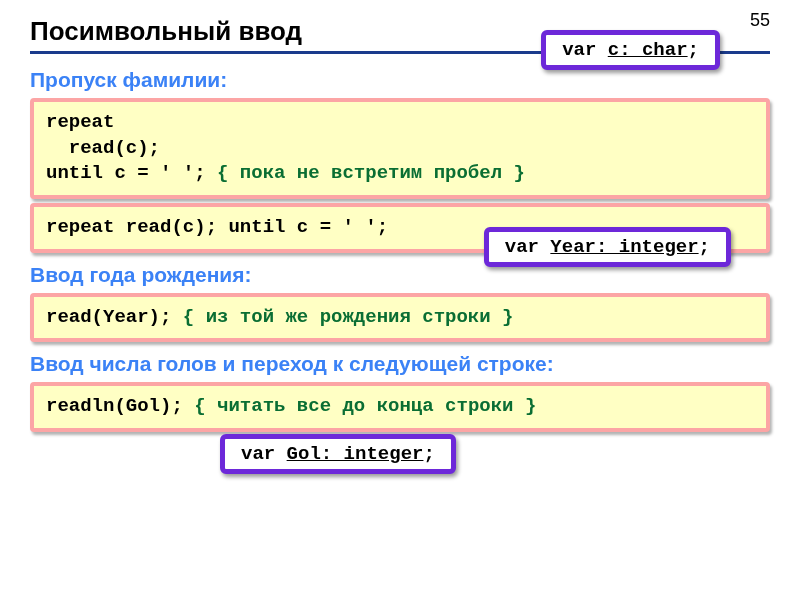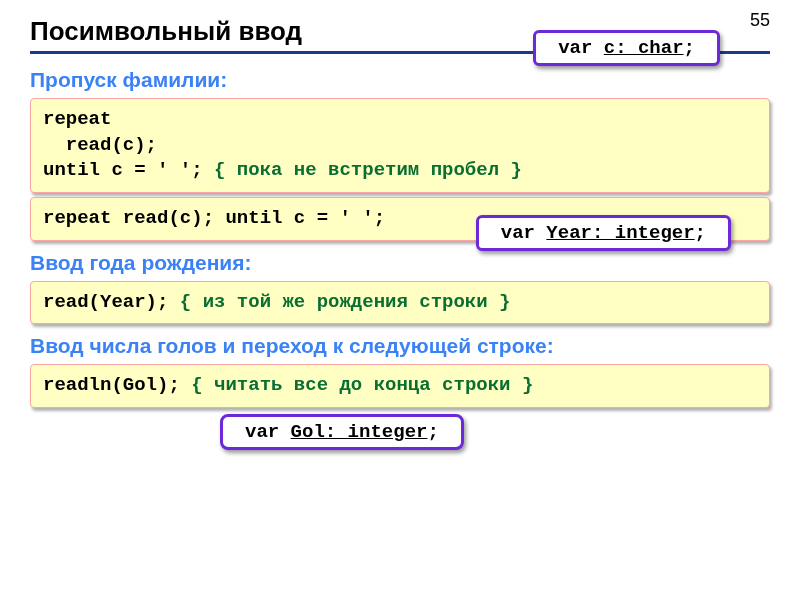--- a/index.html
+++ b/index.html
@@ -38,51 +38,51 @@
     font-weight: bold;
     color: #3b82f6;
     margin-top: 10px;
     margin-bottom: 6px;
   }
   .row {
     position: relative;
   }
   .codebox {
     background: #ffffc4;
-    border: 1px solid #fca5a5;
+    border: 4px solid #fca5a5;
     border-radius: 4px;
     padding: 8px 12px;
     font-family: "Courier New", monospace;
     font-size: 19px;
     font-weight: bold;
     color: #000;
     margin-bottom: 4px;
     box-shadow: 2px 3px 3px rgba(0,0,0,0.3);
     white-space: pre;
     line-height: 1.35;
   }
   .comment { color: #0a6e33; }
   .varbubble {
     background: #fff;
-    border: 3px solid #6d28d9;
+    border: 5px solid #6d28d9;
     border-radius: 6px;
-    padding: 4px 22px;
+    padding: 4px 16px;
     font-family: "Courier New", monospace;
     font-size: 19px;
     font-weight: bold;
     color: #000;
     box-shadow: 2px 3px 4px rgba(0,0,0,0.4);
     position: absolute;
     z-index: 5;
     text-align: center;
   }
   .ul { text-decoration: underline; }
   .vb-c { top: -38px; right: 50px; }
   .vb-year { top: -36px; right: 39px; }
-  .vb-gol { bottom: -42px; left: 190px; border-radius: 8px; }
+  .vb-gol { bottom: -42px; left: 190px; }
   .section3 .subhead, .section4 .subhead { margin-top: 10px; }
 </style>
 </head>
 <body>
 
 <div class="slide">
   <div class="page-number">55</div>
   <div class="title">Посимвольный ввод</div>
   <div class="title-underline"></div>
 

